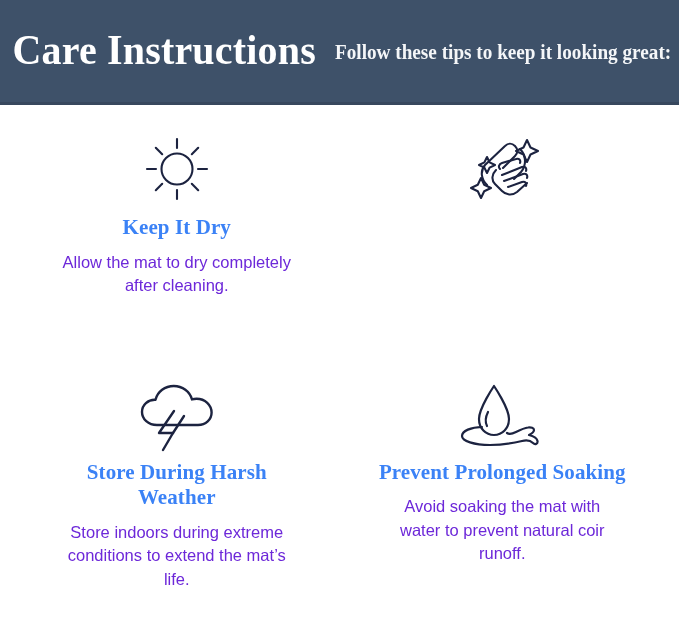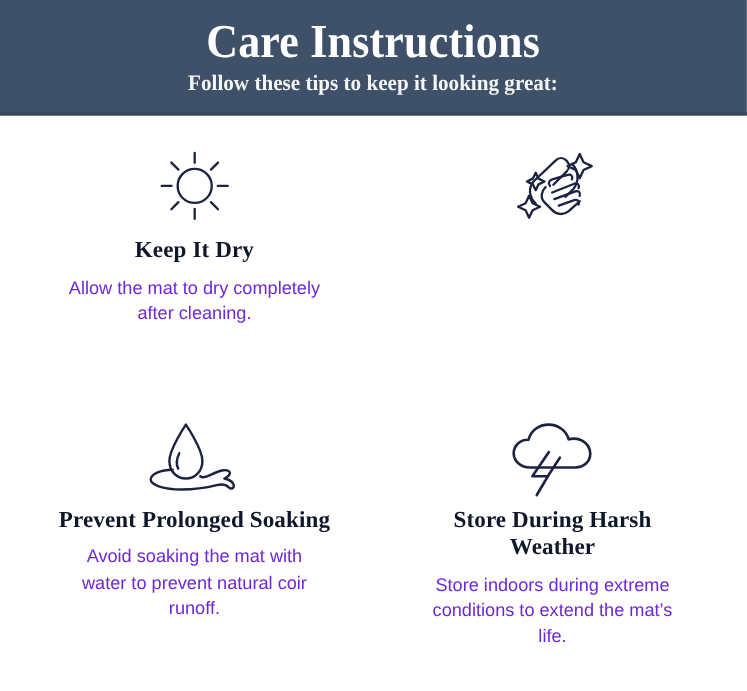--- a/index.html
+++ b/index.html
@@ -24,21 +24,21 @@
     flex-direction: column;
   }
 
   
   .header {
     background: #3e5169;
     border-bottom: 3px solid #37475d;
     height: 105px;
     box-sizing: border-box;
     display: flex;
-    flex-direction: column;
+    flex-direction: row;
     align-items: center;
     justify-content: center;
     padding-top: 2px;
   }
   .header-title {
     font-family: "Liberation Serif", "DejaVu Serif", serif;
     font-weight: bold;
     font-size: 43px;
     line-height: 1.02;
     color: #ffffff;
@@ -84,21 +84,21 @@
   }
   .card-icon svg {
     display: block;
   }
 
   .card-title {
     font-family: "Liberation Serif", "DejaVu Serif", serif;
     font-weight: bold;
     font-size: 21px;
     line-height: 1.22;
-    color: #0f172a;
+    color: #3b82f6;
     margin: 0 0 10px 0;
     letter-spacing: 0.1px;
     max-width: 260px;
   }
 
   .card-body {
     font-family: "Liberation Sans", sans-serif;
     font-size: 16.5px;
     line-height: 1.42;
     color: #6d28d9;
@@ -157,48 +157,48 @@
 
           <path d="M33 28 L35.6 33.4 L41 36 L35.6 38.6 L33 44 L30.4 38.6 L25 36 L30.4 33.4 Z"></path>
 
           <path d="M27 49 L30.2 55.8 L37 59 L30.2 62.2 L27 69 L23.8 62.2 L17 59 L23.8 55.8 Z"></path>
         </svg>
       </div>
     </div>
 
     <div class="card row2">
       <div class="card-icon">
+        <svg width="92" height="78" viewBox="0 0 92 78" fill="none" stroke="#1c2340" stroke-width="2.4" stroke-linecap="round" stroke-linejoin="round">
+
+          <path d="M26 48 C17.2 48 11 42 11 35 C11 28 17 22.4 24.5 22.8
+                   C26.5 14.6 34 9 42.8 9 C51.5 9 58.8 14.5 61 22.4
+                   C62.5 21.9 64 21.7 65.6 21.7 C74 21.7 80.6 28 80.6 35.6
+                   C80.6 42.6 74.8 48 67 48 Z"></path>
+
+          <path d="M43 34 L28 56 L42 56 L32 73"></path>
+          <path d="M42 56 L53 39"></path>
+        </svg>
+      </div>
+      <h2 class="card-title">Store During Harsh Weather</h2>
+      <p class="card-body">Store indoors during extreme conditions to extend the mat’s life.</p>
+    </div>
+
+    <div class="card row2">
+      <div class="card-icon">
         <svg width="100" height="76" viewBox="0 0 100 76" fill="none" stroke="#1c2340" stroke-width="2.2" stroke-linecap="round" stroke-linejoin="round">
 
           <path d="M42 8 C42 8 27 30 27 41 C27 50.4 33.7 57 42 57 C50.3 57 57 50.4 57 41 C57 30 42 8 42 8 Z"></path>
 
           <path d="M36 34 C33.5 39 33 44 35 48"></path>
 
           <path d="M30 49 C19 49 10 53 10 58 C10 63 22 67 38 67
                    C52 67 62 65 70 63 C76 61.5 79 63 81 65
                    C83 67 86 66 85.5 63 C85 60 81 58 77 57
                    C80 55.5 82 54 82 52 C82 50 79 49 76 49.5
                    C72 50 68 52 64 54 C60 56 57 56.5 55 55"></path>
         </svg>
       </div>
       <h2 class="card-title">Prevent Prolonged Soaking</h2>
       <p class="card-body">Avoid soaking the mat with water to prevent natural coir runoff.</p>
     </div>
 
-    <div class="card row2">
-      <div class="card-icon">
-        <svg width="92" height="78" viewBox="0 0 92 78" fill="none" stroke="#1c2340" stroke-width="2.4" stroke-linecap="round" stroke-linejoin="round">
-
-          <path d="M26 48 C17.2 48 11 42 11 35 C11 28 17 22.4 24.5 22.8
-                   C26.5 14.6 34 9 42.8 9 C51.5 9 58.8 14.5 61 22.4
-                   C62.5 21.9 64 21.7 65.6 21.7 C74 21.7 80.6 28 80.6 35.6
-                   C80.6 42.6 74.8 48 67 48 Z"></path>
-
-          <path d="M43 34 L28 56 L42 56 L32 73"></path>
-          <path d="M42 56 L53 39"></path>
-        </svg>
-      </div>
-      <h2 class="card-title">Store During Harsh Weather</h2>
-      <p class="card-body">Store indoors during extreme conditions to extend the mat’s life.</p>
-    </div>
-
   </div>
 </div>
 
 </body></html>

